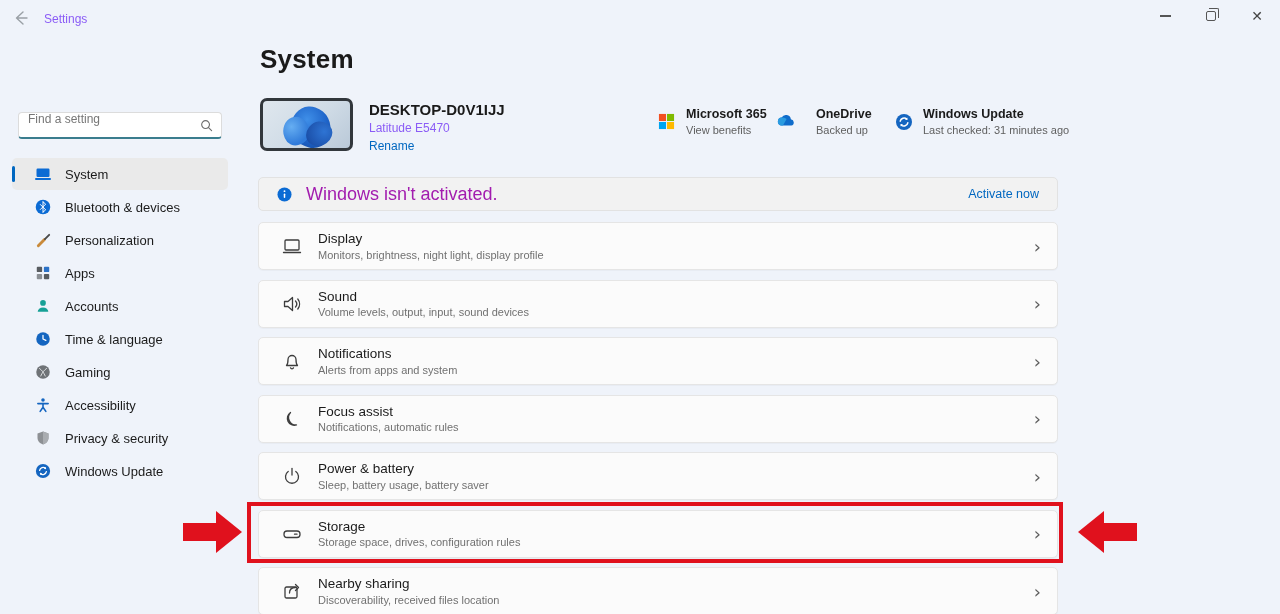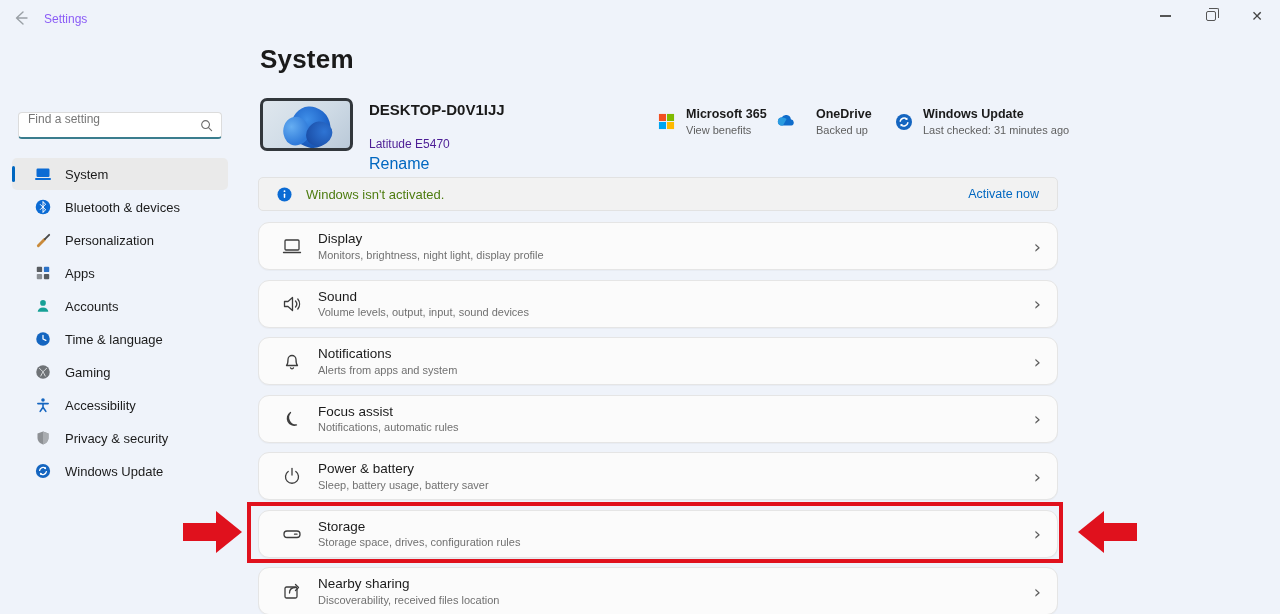--- a/index.html
+++ b/index.html
@@ -41,36 +41,36 @@
     background:linear-gradient(135deg,#dfe7ee 0%,#cfdbe6 55%,#bac9d8 100%); position:relative; overflow:hidden; }
   .bloom { position:absolute; }
   .b1 { left:28px; top:6px; width:40px; height:40px; border-radius:50% 60% 45% 55%;
     background:radial-gradient(circle at 35% 35%, #3f8fe8 0%, #1e63c8 55%, #154a9e 100%); transform:rotate(18deg); }
   .b2 { left:20px; top:16px; width:26px; height:28px; border-radius:60% 50% 55% 45%;
     background:radial-gradient(circle at 40% 30%, #66aef2 0%, #2f7ad9 70%); transform:rotate(-22deg); }
   .b3 { left:44px; top:20px; width:24px; height:26px; border-radius:55% 45% 60% 50%;
     background:radial-gradient(circle at 60% 30%, #2e74d4 0%, #1b4fa8 80%); transform:rotate(40deg); }
   .device-info { margin-left:16px; padding-top:3px; }
   .device-name { font-size:15px; font-weight:700; }
-  .device-model { font-size:12px; color:#4c1d95; margin-top:19px; }
-  .device-rename { font-size:16px; color:#0067c0; margin-top:4px; cursor:pointer; }
+  .device-model { font-size:12px; color:#8b5cf6; margin-top:3px; }
+  .device-rename { font-size:12px; color:#0067c0; margin-top:4px; cursor:pointer; }
   .ql-ico { width:18px; height:18px; margin-right:10px; }
   .ql-title { font-size:12.5px; font-weight:700; color:#1a1a1a; }
   .ql-sub { font-size:11px; color:#5f5f5f; margin-top:3px; }
   #ql-m365 { left:658px; } #ql-onedrive { left:776px; } #ql-wu { left:895px; }
   .ql-abs { position:absolute; top:107px; display:flex; align-items:center; }
   
   .banner { position:absolute; left:258px; top:177px; width:800px; height:34px;
     background:#f2f2f2; border:1px solid #e2e2e2; border-radius:5px;
     display:flex; align-items:center; padding:0 18px; }
-  .banner-text { font-size:13px; color:#4d7c0f; margin-left:14px; }
+  .banner-text { font-size:18px; color:#a21caf; margin-left:14px; }
   .banner-action { margin-left:auto; font-size:12.5px; color:#0067c0; cursor:pointer; }
   
   .rows { position:absolute; left:258px; top:222px; width:800px; }
-  .row { height:48px; margin-bottom:9.5px; background:#fbfbfb; border:1px solid #e5e5e5; border-radius:11px;
+  .row { height:48px; margin-bottom:9.5px; background:#fbfbfb; border:1px solid #e5e5e5; border-radius:5px;
     display:flex; align-items:center; padding:0 16px 0 22px; box-shadow:0 1px 1px rgba(0,0,0,.03); cursor:pointer; }
   .row-ico { width:22px; height:22px; flex:0 0 22px; color:#3d3d3d; }
   .row-text { margin-left:15px; }
   .row-title { font-size:13.5px; color:#1b1b1b; }
   .row-sub { font-size:11px; color:#717171; margin-top:2.5px; }
   .row-chevron { margin-left:auto; font-size:18px; color:#5f5f5f; font-family:"DejaVu Sans",sans-serif; }
   
   .red-box { position:absolute; left:247px; top:502px; width:816px; height:61px;
     border:4px solid #e0111d; pointer-events:none; z-index:5; }
   .red-arrow { position:absolute; z-index:6; width:60px; height:42px; pointer-events:none; }

